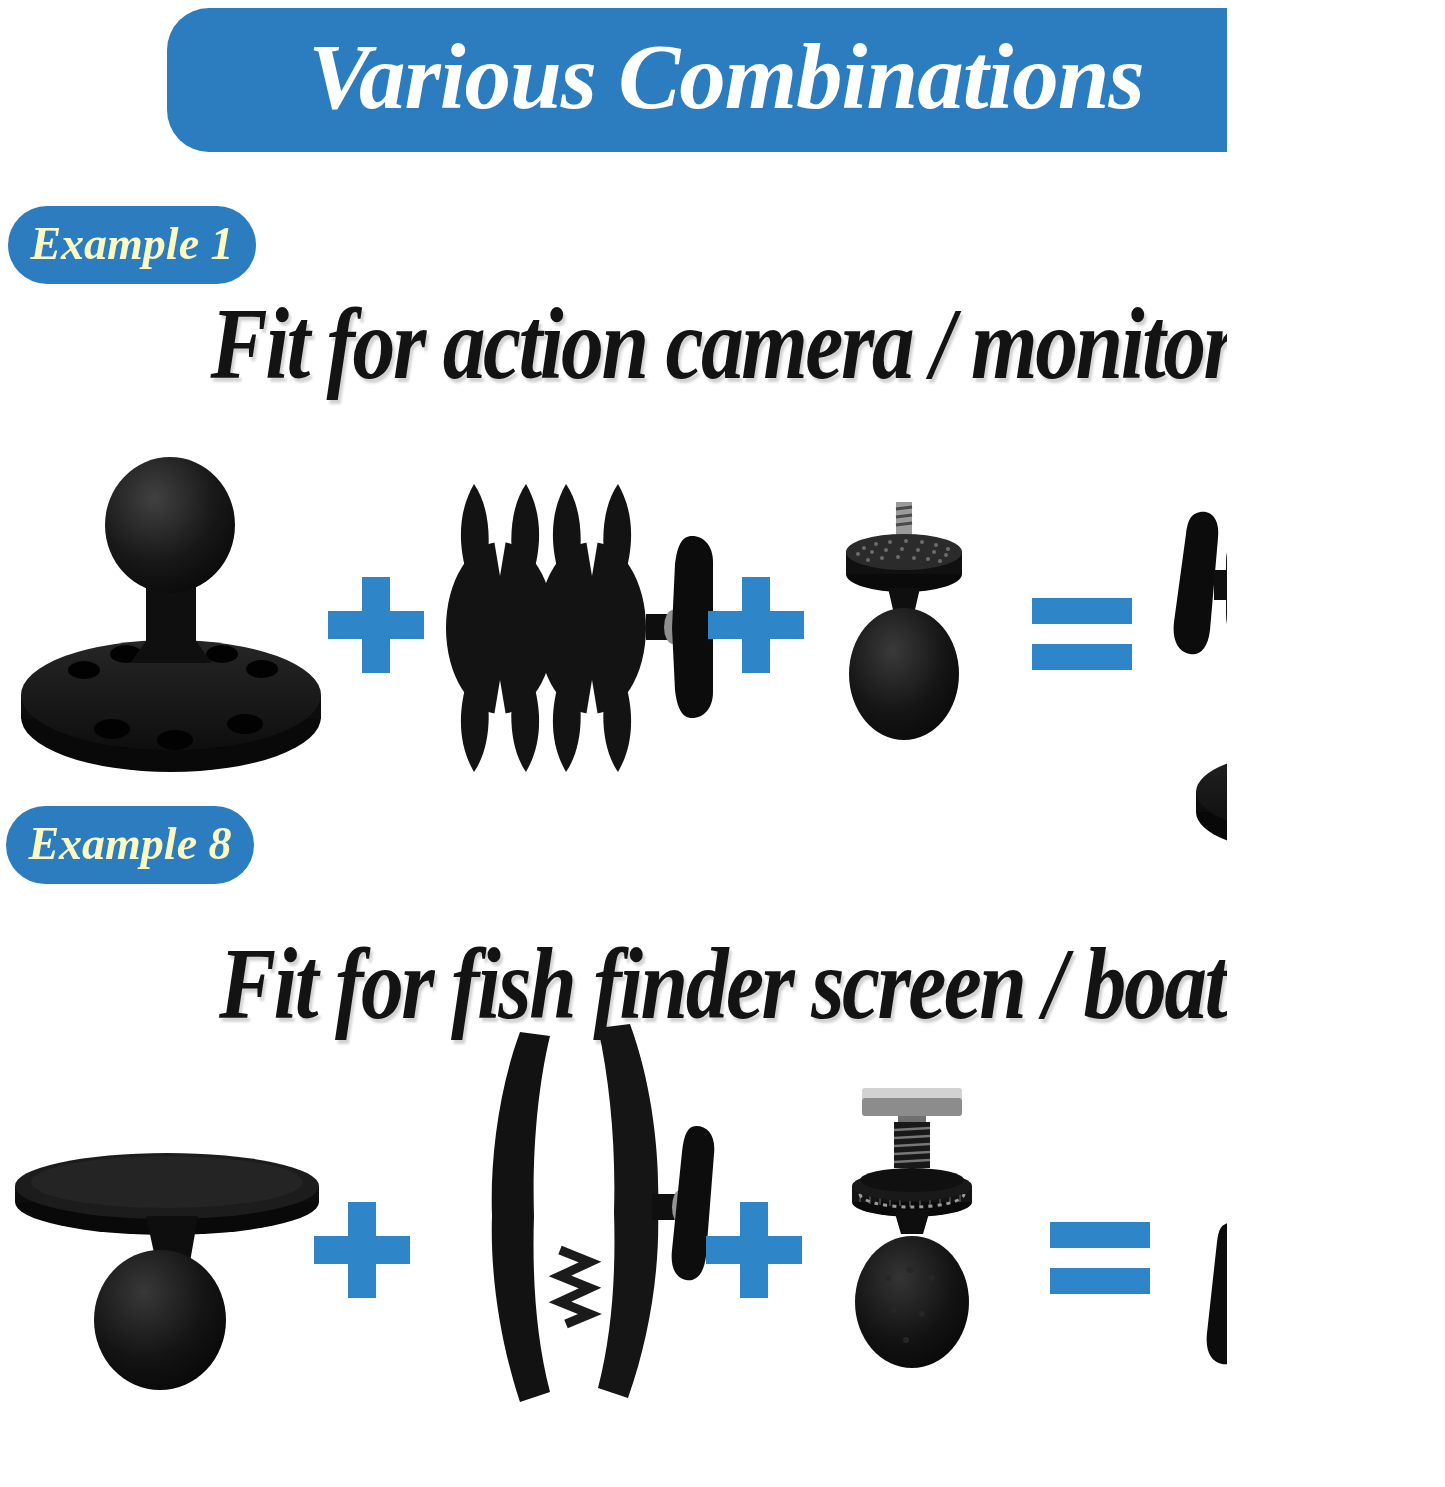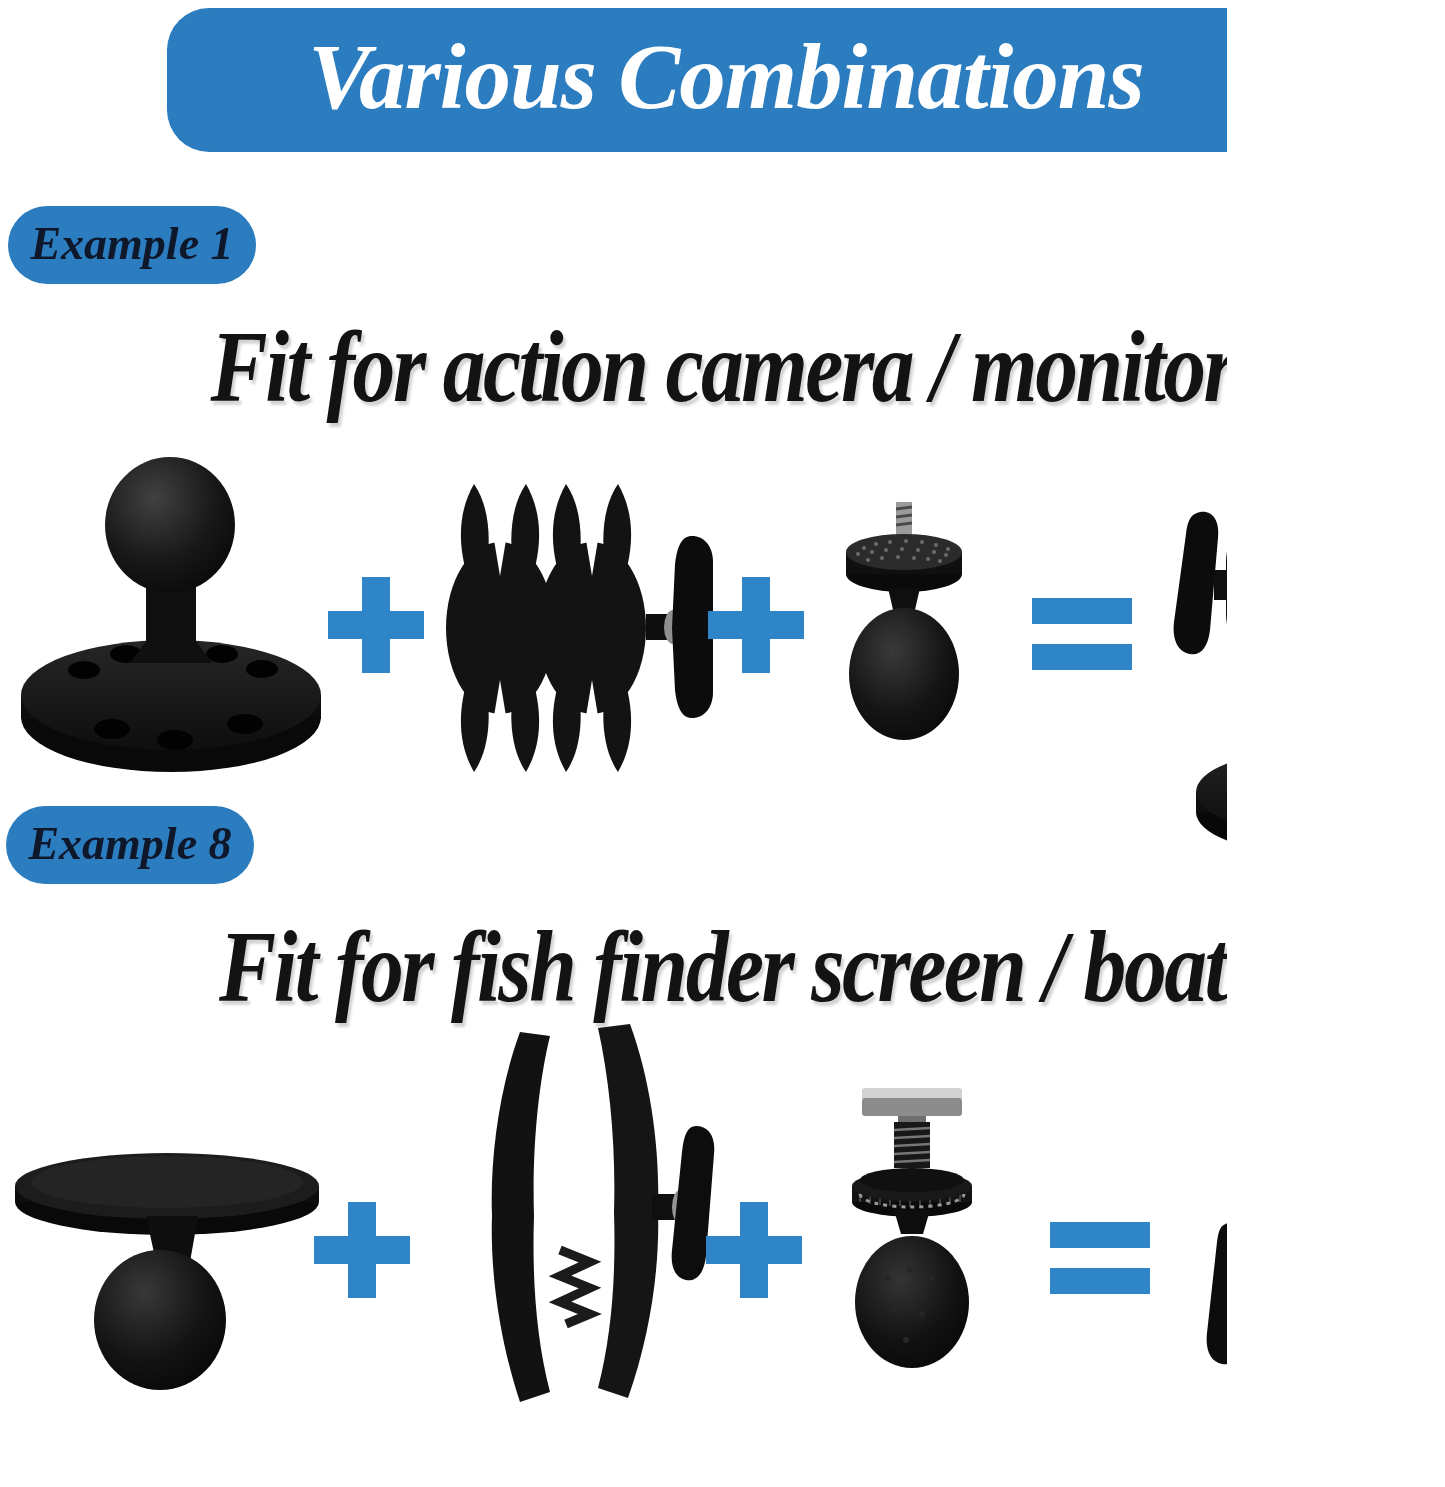--- a/index.html
+++ b/index.html
@@ -16,37 +16,37 @@
   .banner-title{
     color:#ffffff;font-size:93px;font-weight:bold;font-style:italic;
     letter-spacing:-1px;white-space:nowrap;padding-bottom:8px;
   }
   
   .badge{
     position:absolute;width:248px;height:78px;background:#2b7dc0;border-radius:40px;
     display:flex;align-items:center;justify-content:center;
   }
   .badge span{
-    color:#0f172a;font-size:46px;font-weight:bold;font-style:italic;
+    color:#fef9c3;font-size:46px;font-weight:bold;font-style:italic;
     white-space:nowrap;padding-bottom:4px;
   }
   .badge-1{left:8px;top:206px;}
   .badge-2{left:6px;top:806px;}
   
   .heading{
     position:absolute;left:0;width:1445px;text-align:center;
-    font-weight:bold;font-style:italic;color:#131313;font-size:102px;line-height:1.1;margin-top:23px;
+    font-weight:bold;font-style:italic;color:#131313;font-size:102px;line-height:1.1;
   }
   .heading>span{
     display:inline-block;transform:scaleX(0.84);transform-origin:center;
     white-space:nowrap;letter-spacing:-3px;
     text-shadow:3px 4px 3px rgba(0,0,0,0.18);
   }
   .heading-1{top:288px;}
-  .heading-2{top:888px;}
+  .heading-2{top:928px;}
   
   .plus{position:absolute;width:96px;height:96px;}
   .plus::before{content:"";position:absolute;left:0;top:34px;width:96px;height:28px;background:#2e86c8;}
   .plus::after{content:"";position:absolute;left:34px;top:0;width:28px;height:96px;background:#2e86c8;}
   .equals{position:absolute;width:100px;height:72px;}
   .equals::before{content:"";position:absolute;left:0;top:0;width:100px;height:26px;background:#2e86c8;}
   .equals::after{content:"";position:absolute;left:0;bottom:0;width:100px;height:26px;background:#2e86c8;}
   .plus-1a{left:328px;top:577px;}
   .plus-1b{left:708px;top:577px;}
   .eq-1{left:1032px;top:598px;}

